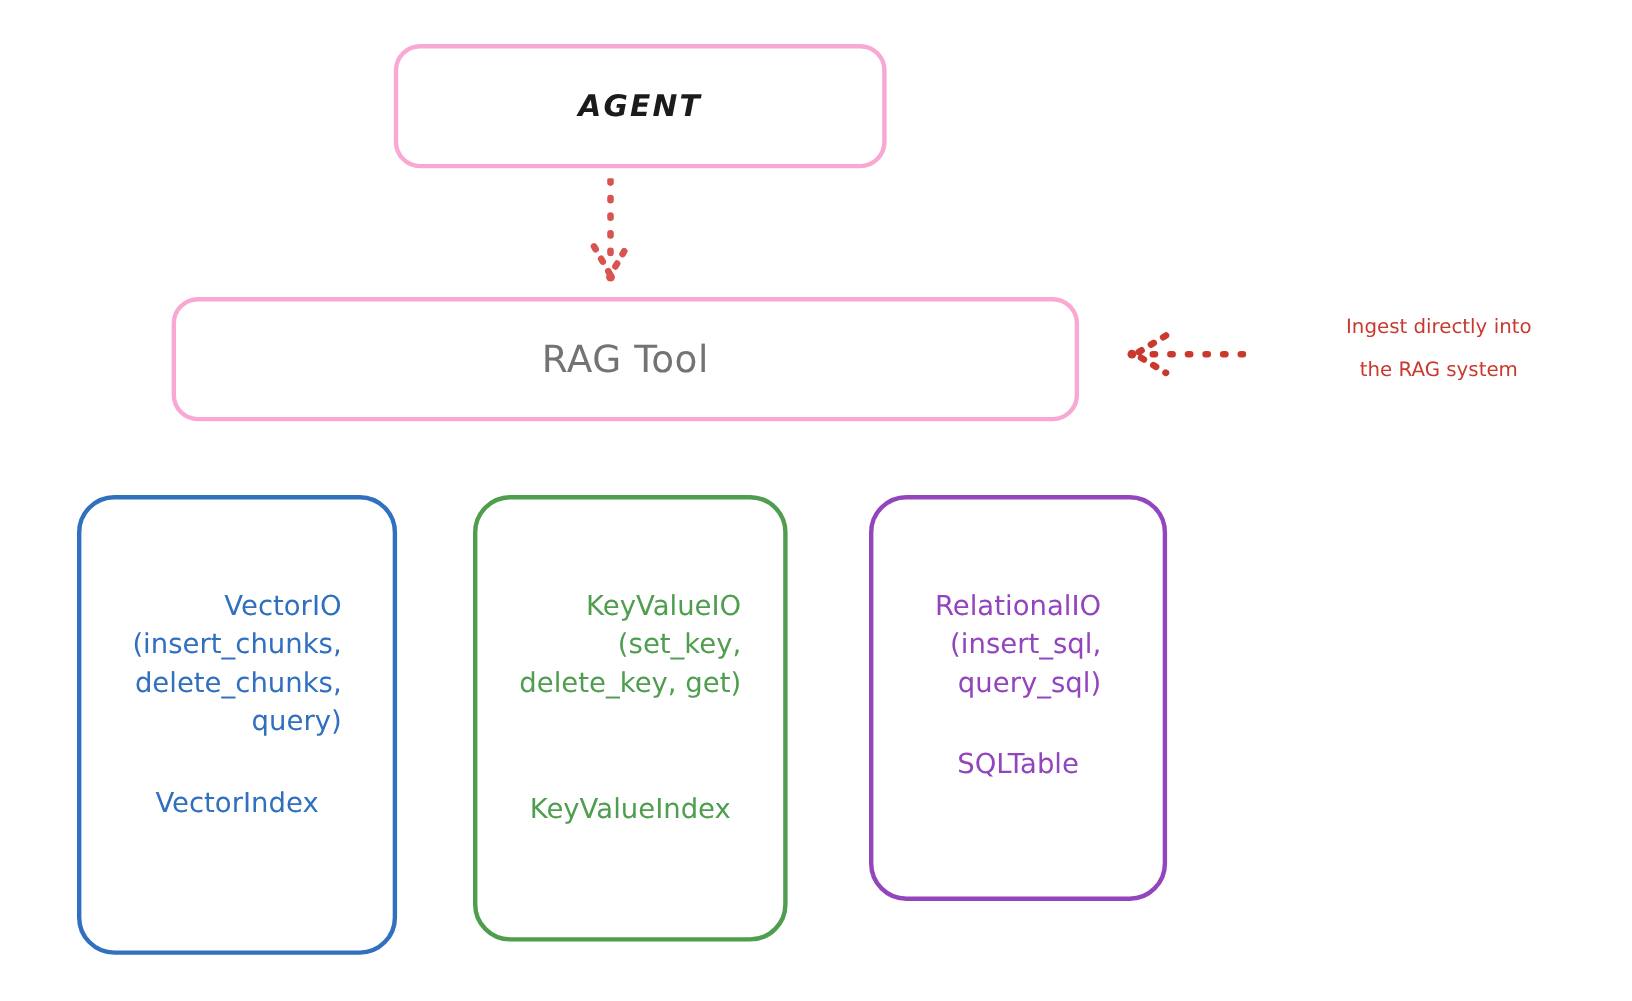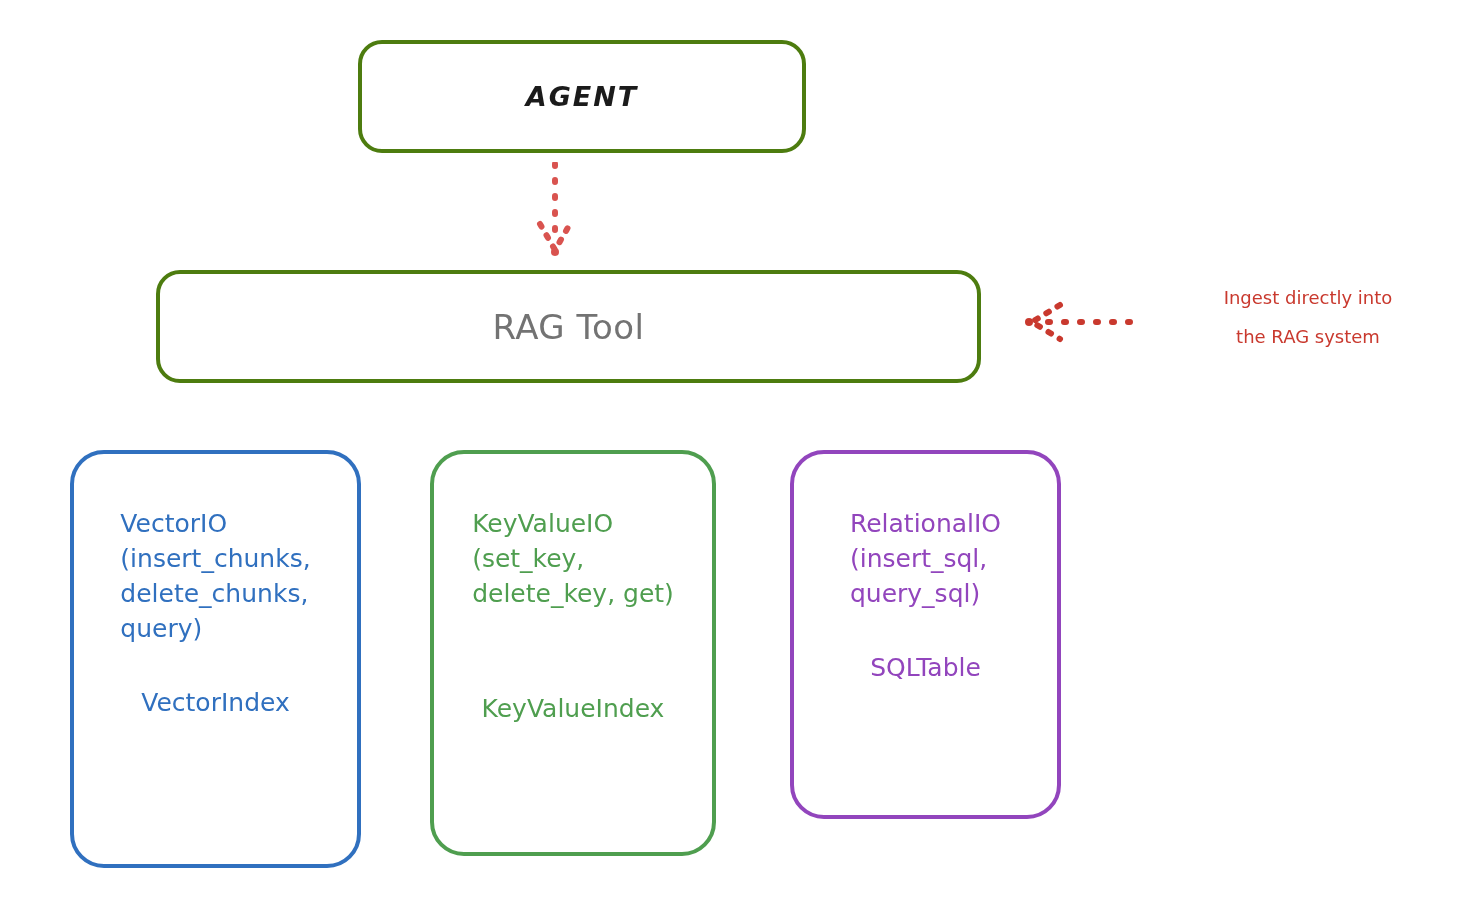--- a/index.html
+++ b/index.html
@@ -23,21 +23,21 @@
     position: absolute;
     box-sizing: border-box;
     background: #ffffff;
     display: flex;
     align-items: center;
     justify-content: center;
     text-align: center;
   }
 
   .node-black {
-    border: 4px solid #4d7c0f;
+    border: 4px solid #f9a8d4;
     border-radius: 24px;
   }
 
   .node-title {
     font-family: "DejaVu Sans", sans-serif;
     font-style: italic;
     font-weight: bold;
     letter-spacing: 2px;
     color: #1b1b1b;
     font-size: 27px;
@@ -71,22 +71,22 @@
   .store {
     position: absolute;
     box-sizing: border-box;
     background: #ffffff;
     border-width: 4px;
     border-style: solid;
     border-radius: 34px;
     display: flex;
     flex-direction: column;
     align-items: center;
-    padding-top: 52px;
-    text-align: left;
+    padding-top: 79px;
+    text-align: right;
   }
   .store .api-text {
     font-family: "DejaVu Sans", sans-serif;
     font-size: 25px;
     line-height: 35px;
     white-space: pre-line;
   }
   .store .index-text {
     font-family: "DejaVu Sans", sans-serif;
     font-size: 25px;

